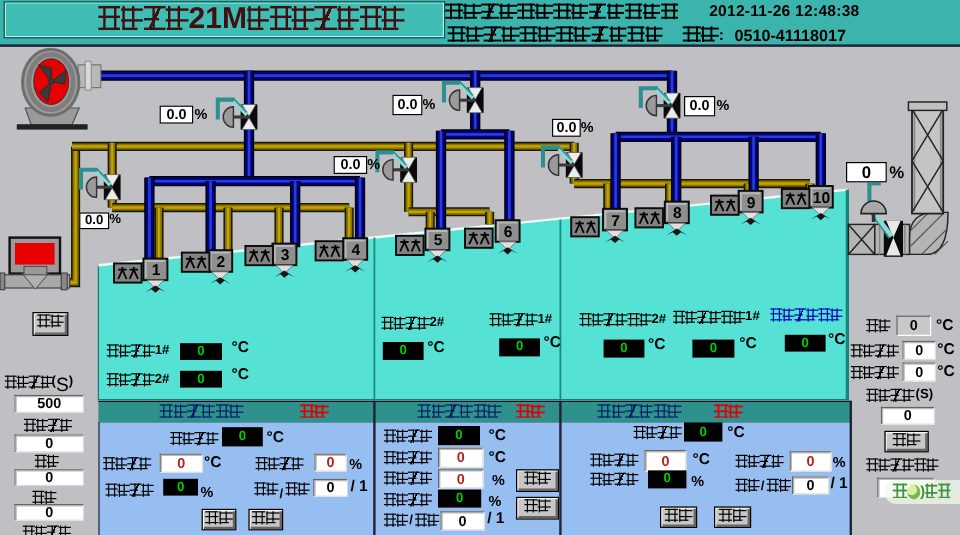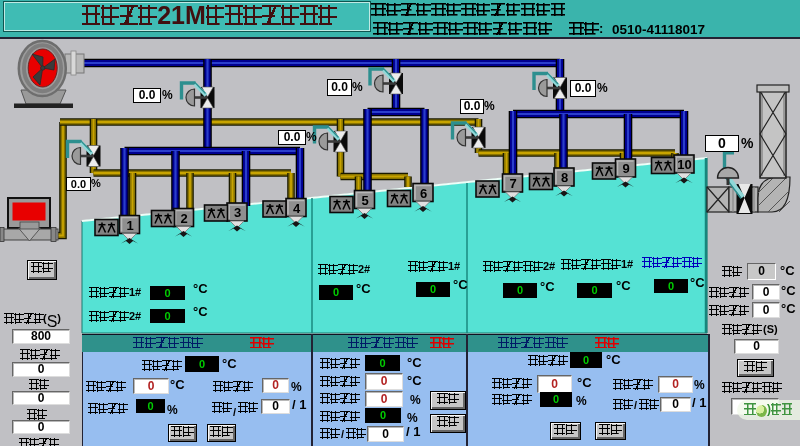--- a/index.html
+++ b/index.html
@@ -44,20 +44,21 @@
 <div id="scr">
 
 <div class="ab" style="left:0;top:0;width:800px;height:37px;background:#3ab4ac;border-bottom:2px solid #223"></div>
 
 <div class="ab" style="left:3px;top:1px;width:366px;height:29px;background:#3fbcb4;border:1px solid #0e5550;box-shadow:inset 1px 1px 0 #bfeae4,inset -1px -1px 0 #bfeae4"></div>
 
 <div class="lbl" style="left:82px;top:5px;--c:#401010"><span class="h" style="width:18.4px;height:20px;--s:2.4px"></span><span class="h" style="width:18.4px;height:20px;--s:2.4px"></span><span class="h" style="width:18.4px;height:20px;--s:2.4px"></span><span class="h" style="width:18.4px;height:20px;--s:2.4px"></span><span style="font-weight:bold;font-size:25px;color:#401010;vertical-align:top;line-height:20px">21M</span><span class="h" style="width:18.4px;height:20px;--s:2.4px"></span><span class="h" style="width:18.4px;height:20px;--s:2.4px"></span><span class="h" style="width:18.4px;height:20px;--s:2.4px"></span><span class="h" style="width:18.4px;height:20px;--s:2.4px"></span><span class="h" style="width:18.4px;height:20px;--s:2.4px"></span><span class="h" style="width:18.4px;height:20px;--s:2.4px"></span><span class="h" style="width:18.4px;height:20px;--s:2.4px"></span></div>
 
 <div class="lbl" style="left:371px;top:3px;--c:#000"><span class="h" style="width:14.6px;height:12.5px;--s:1.6px"></span><span class="h" style="width:14.6px;height:12.5px;--s:1.6px"></span><span class="h" style="width:14.6px;height:12.5px;--s:1.6px"></span><span class="h" style="width:14.6px;height:12.5px;--s:1.6px"></span><span class="h" style="width:14.6px;height:12.5px;--s:1.6px"></span><span class="h" style="width:14.6px;height:12.5px;--s:1.6px"></span><span class="h" style="width:14.6px;height:12.5px;--s:1.6px"></span><span class="h" style="width:14.6px;height:12.5px;--s:1.6px"></span><span class="h" style="width:14.6px;height:12.5px;--s:1.6px"></span><span class="h" style="width:14.6px;height:12.5px;--s:1.6px"></span><span class="h" style="width:14.6px;height:12.5px;--s:1.6px"></span><span class="h" style="width:14.6px;height:12.5px;--s:1.6px"></span><span class="h" style="width:14.6px;height:12.5px;--s:1.6px"></span></div>
 
+<div class="lbl" style="left:591px;top:1px;font-weight:bold;font-size:13px;color:#000;letter-spacing:0.2px">2012-11-26 12:48:38</div>
 
 <div class="lbl" style="left:373px;top:22px;--c:#000"><span class="h" style="width:14.6px;height:12.5px;--s:1.6px"></span><span class="h" style="width:14.6px;height:12.5px;--s:1.6px"></span><span class="h" style="width:14.6px;height:12.5px;--s:1.6px"></span><span class="h" style="width:14.6px;height:12.5px;--s:1.6px"></span><span class="h" style="width:14.6px;height:12.5px;--s:1.6px"></span><span class="h" style="width:14.6px;height:12.5px;--s:1.6px"></span><span class="h" style="width:14.6px;height:12.5px;--s:1.6px"></span><span class="h" style="width:14.6px;height:12.5px;--s:1.6px"></span><span class="h" style="width:14.6px;height:12.5px;--s:1.6px"></span><span class="h" style="width:14.6px;height:12.5px;--s:1.6px"></span><span class="h" style="width:14.6px;height:12.5px;--s:1.6px"></span><span class="h" style="width:14.6px;height:12.5px;--s:1.6px"></span></div>
 
 <div class="lbl" style="left:569px;top:22px;--c:#000"><span class="h" style="width:14.6px;height:12.5px;--s:1.6px"></span><span class="h" style="width:14.6px;height:12.5px;--s:1.6px"></span><span style="font-weight:bold;font-size:13px;vertical-align:top;line-height:13px">:</span></div>
 <div class="lbl" style="left:612px;top:22px;font-weight:bold;font-size:13.5px;color:#000">0510-41118017</div>
 <svg class="ab" style="left:0;top:0" width="800" height="446" viewBox="0 0 800 446">
 
 <polygon points="82,221 707,158 707,333 82,333" fill="#55e2d4" stroke="#1a7a70" stroke-width="1"></polygon>
 <polyline points="82,221 707,158" fill="none" stroke="#eefef8" stroke-width="2"></polyline>
 
@@ -662,21 +663,21 @@
 
 <div class="btn" style="left:550px;top:422px;width:29px;height:15px;padding-top:1px;--c:#000"><span style="margin-top:2px"><span class="h" style="width:11px;height:10.5px;--s:1.4px"></span><span class="h" style="width:11px;height:10.5px;--s:1.4px"></span></span></div>
 
 <div class="btn" style="left:595px;top:422px;width:29px;height:15px;padding-top:1px;--c:#000"><span style="margin-top:2px"><span class="h" style="width:11px;height:10.5px;--s:1.4px"></span><span class="h" style="width:11px;height:10.5px;--s:1.4px"></span></span></div>
 
 <div class="btn" style="left:27px;top:260px;width:28px;height:17px;padding-top:1px;--c:#000"><span style="margin-top:2px"><span class="h" style="width:11px;height:10.5px;--s:1.4px"></span><span class="h" style="width:11px;height:10.5px;--s:1.4px"></span></span></div>
 
 <div class="lbl" style="left:4px;top:313px;--c:#000"><span class="h" style="width:9.6px;height:10.5px;--s:1.3px"></span><span class="h" style="width:9.6px;height:10.5px;--s:1.3px"></span><span class="h" style="width:9.6px;height:10.5px;--s:1.3px"></span><span class="h" style="width:9.6px;height:10.5px;--s:1.3px"></span></div>
 <div class="lbl" style="left:43px;top:313px;--c:#000"><span style="font-weight:bold;font-size:11px;vertical-align:top;line-height:11px">(</span>S<span style="font-weight:bold;font-size:11px;vertical-align:top;line-height:11px">)</span></div>
 
-<div class="wbox " style="left:12px;top:329px;width:56px;height:13px;line-height:13px">800</div>
+<div class="wbox " style="left:12px;top:329px;width:56px;height:13px;line-height:13px">500</div>
 
 <div class="lbl" style="left:20px;top:349px;--c:#000"><span class="h" style="width:9.6px;height:10.5px;--s:1.3px"></span><span class="h" style="width:9.6px;height:10.5px;--s:1.3px"></span><span class="h" style="width:9.6px;height:10.5px;--s:1.3px"></span><span class="h" style="width:9.6px;height:10.5px;--s:1.3px"></span></div>
 
 <div class="wbox " style="left:12px;top:362px;width:56px;height:13px;line-height:13px">0</div>
 
 <div class="lbl" style="left:29px;top:379px;--c:#000"><span class="h" style="width:9.6px;height:10.5px;--s:1.3px"></span><span class="h" style="width:9.6px;height:10.5px;--s:1.3px"></span></div>
 
 <div class="wbox " style="left:12px;top:391px;width:56px;height:12px;line-height:12px">0</div>
 
 <div class="lbl" style="left:27px;top:409px;--c:#000"><span class="h" style="width:9.6px;height:10.5px;--s:1.3px"></span><span class="h" style="width:9.6px;height:10.5px;--s:1.3px"></span></div>

